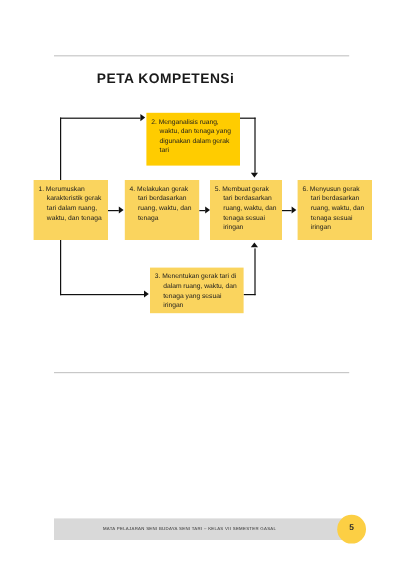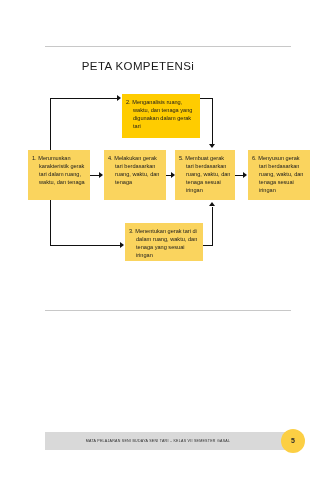--- a/index.html
+++ b/index.html
@@ -33,21 +33,21 @@
   .rule-bottom { top: 310px; }
 
   
   .page-title {
     position: absolute;
     top: 60px;
     left: 0;
     width: 276px;
     text-align: center;
     font-size: 11.5px;
-    font-weight: normal;
+    font-weight: bold;
     letter-spacing: .4px;
     color: #1a1a1a;
   }
 
   
   .diagram {
     position: absolute;
     left: 0;
     top: 90px;
     width: 336px;

